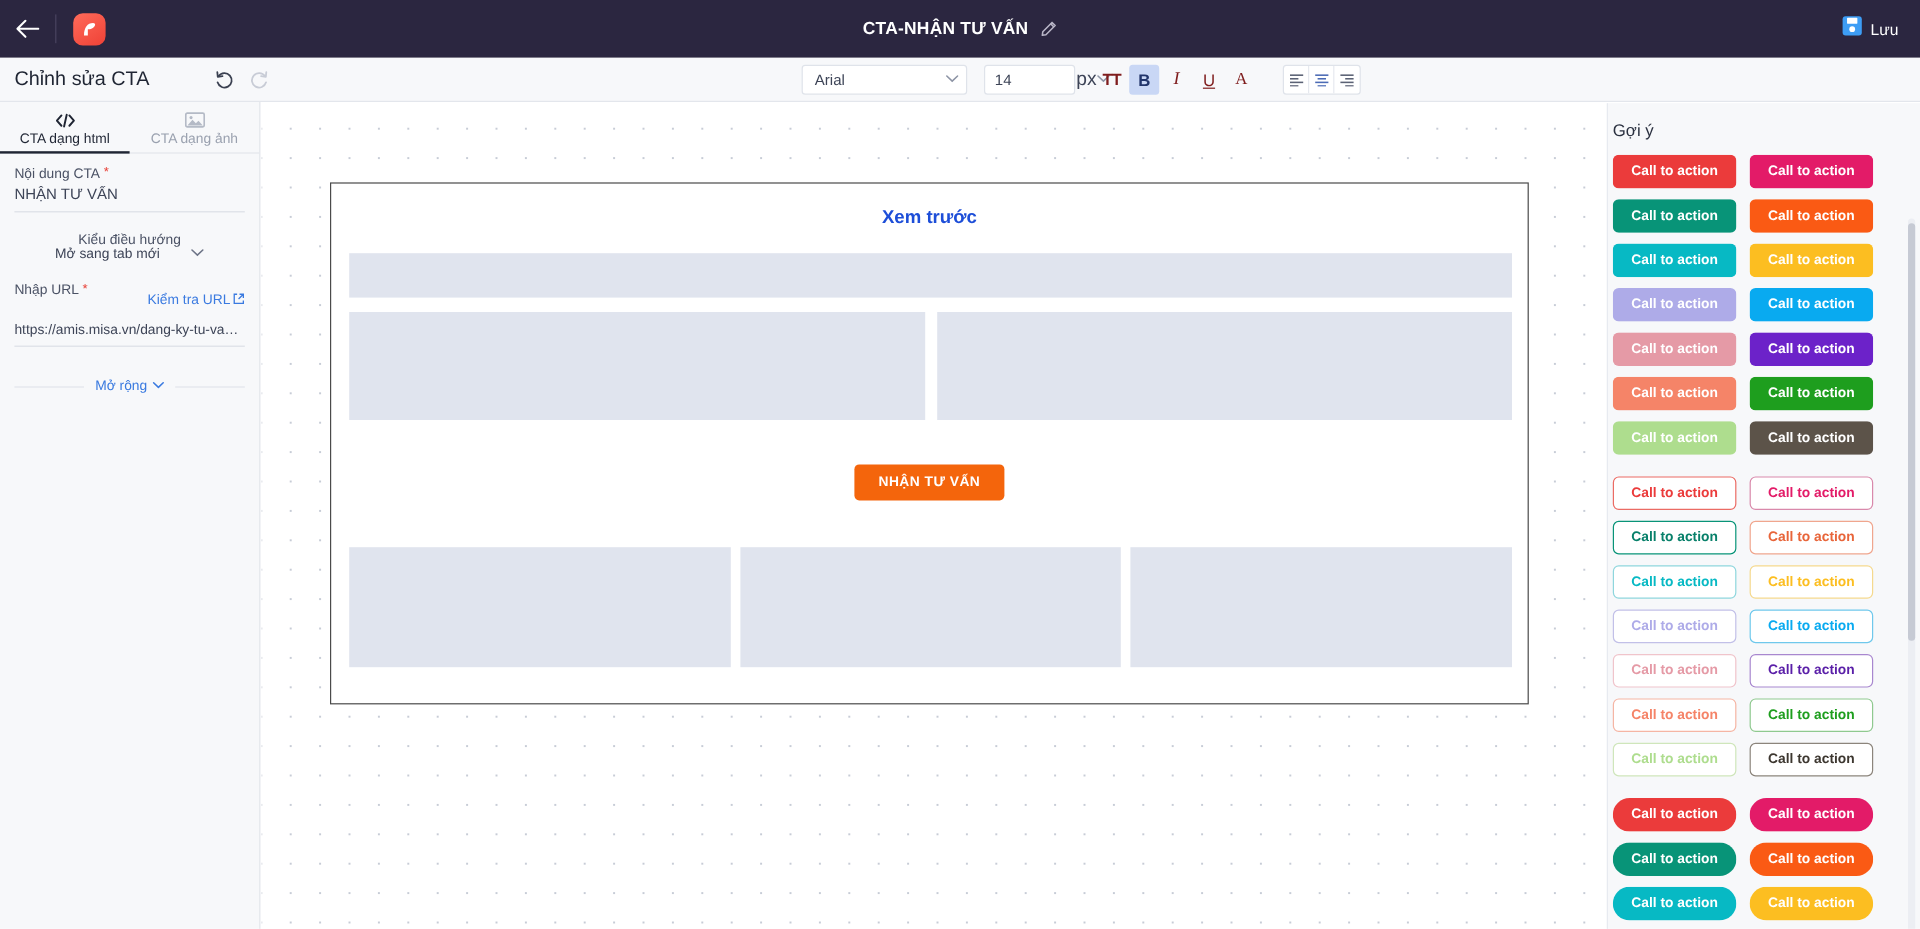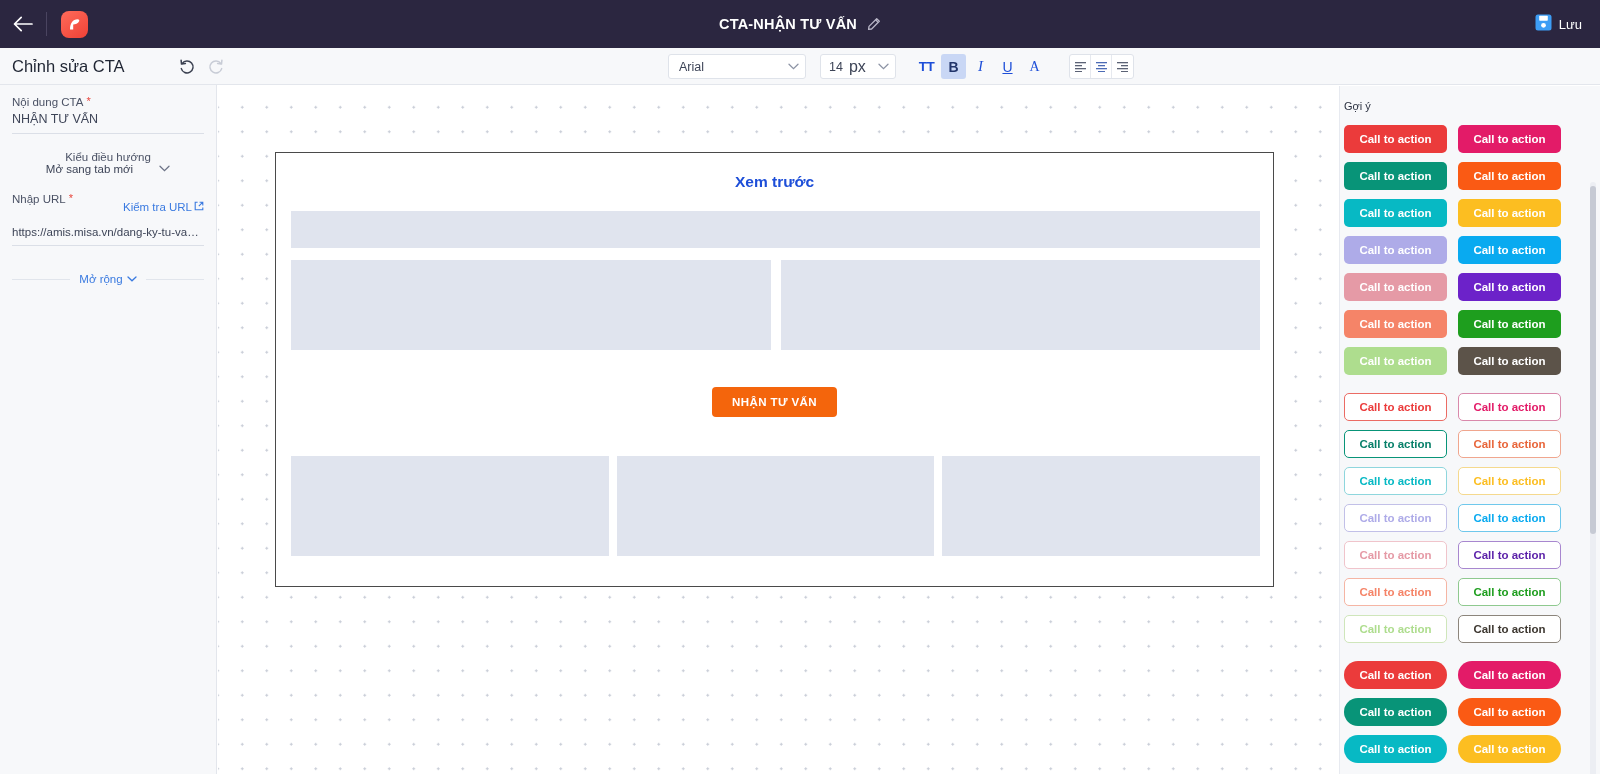--- a/index.html
+++ b/index.html
@@ -89,30 +89,30 @@
     border-radius: 3px;
     display: flex; align-items: center;
     padding: 0 6px 0 10px;
     font-size: 12.5px; color: #3d4457;
     cursor: pointer;
   }
   .tb-font { width: 138px; justify-content: space-between; }
   .tb-size { width: 76px; margin-left: 14px; justify-content: space-between; padding-left: 8px;}
   .tb-size .sz-val { font-size: 12.5px; color:#3d4457; }
   .tb-size .sz-unit { font-size: 16px; color: #3d4457; margin-left: 6px; }
-  .sz-inner { display:flex; align-items:center; }
+  .sz-inner { display:flex; align-items:center;gap:48px; }
   .caret { color: #8d94a5; font-size: 10px; line-height: 1; }
 
   .fmt-group { display: flex; align-items: center; margin-left: 18px; gap: 2px; }
   .fmt-btn {
     width: 25px; height: 25px;
     display: flex; align-items: center; justify-content: center;
     border-radius: 3px;
     cursor: pointer;
-    font-size: 14px; color: #1d4ed8;
+    font-size: 14px; color: #7f1d1d;
   }
   .fmt-btn.active { background: #c9d7f5; color:#22356b; }
   .fmt-tt { font-size: 13.5px; font-weight: bold; letter-spacing:-0.5px; }
   .fmt-b { font-weight: bold; font-size: 14px; }
   .fmt-i { font-style: italic; font-family: "Liberation Serif", serif; font-size: 15px; }
   .fmt-u { text-decoration: underline; font-size: 14px; }
   .fmt-a { font-size: 14px; font-family: "Liberation Serif", serif; }
 
   .align-group {
     display: flex; align-items: center; margin-left: 22px;
@@ -273,21 +273,21 @@
     background: #f7f8fa;
     border-left: 1px solid #e7eaf0;
     overflow: hidden;
   }
   .suggest-scroll {
     position: absolute; inset: 0;
     padding: 14px 19px 0 0;
     overflow: hidden;
   }
   .suggest-title {
-    font-size: 11px; color: #2b3140;
+    font-size: 14px; color: #2b3140;
     margin: 0 0 13px 4px;
   }
   .btn-grid {
     display: grid;
     grid-template-columns: 103px 103px;
     gap: 9px 11px;
     margin-left: 4px;
   }
   .grid-gap { height: 18px; }
   .cta-sample {
@@ -430,20 +430,42 @@
           <rect x="5" y="4" width="7" height="1.3" fill="#5b6275"></rect>
           <rect x="1" y="7" width="11" height="1.3" fill="#5b6275"></rect>
           <rect x="5" y="10" width="7" height="1.3" fill="#5b6275"></rect>
         </svg>
       </div>
     </div>
   </div>
 </div>
 
 <div class="sidebar">
+  <div class="tabs">
+    <div class="tab active">
+      <span class="tab-ico">
+        <svg width="17" height="13" viewBox="0 0 17 13">
+          <path d="M5.2 2.2 L1.4 6.5 L5.2 10.8" stroke="#1f2533" stroke-width="1.6" fill="none" stroke-linecap="round" stroke-linejoin="round"></path>
+          <path d="M11.8 2.2 L15.6 6.5 L11.8 10.8" stroke="#1f2533" stroke-width="1.6" fill="none" stroke-linecap="round" stroke-linejoin="round"></path>
+          <path d="M9.6 1.6 L7.4 11.4" stroke="#1f2533" stroke-width="1.6" stroke-linecap="round"></path>
+        </svg>
+      </span>
+      <span class="tab-label">CTA dạng html</span>
+    </div>
+    <div class="tab">
+      <span class="tab-ico">
+        <svg width="17" height="14" viewBox="0 0 17 14">
+          <rect x="0.8" y="1.3" width="15.4" height="11.4" rx="1.3" fill="none" stroke="#b4bac6" stroke-width="1.4"></rect>
+          <circle cx="5.2" cy="5" r="1.3" fill="#b4bac6"></circle>
+          <path d="M2.2 11.6 L6.4 6.8 L9.2 9.8 L11.4 7.6 L15 11.6 Z" fill="#b4bac6"></path>
+        </svg>
+      </span>
+      <span class="tab-label">CTA dạng ảnh</span>
+    </div>
+  </div>
 
   <div class="form">
     <div class="field-label">
       <span>Nội dung CTA</span>
       <span class="req">*</span>
     </div>
     <div class="text-line">NHẬN TƯ VẤN</div>
 
     <div class="row-inline">
       <span class="inline-label">Kiểu điều hướng</span>

